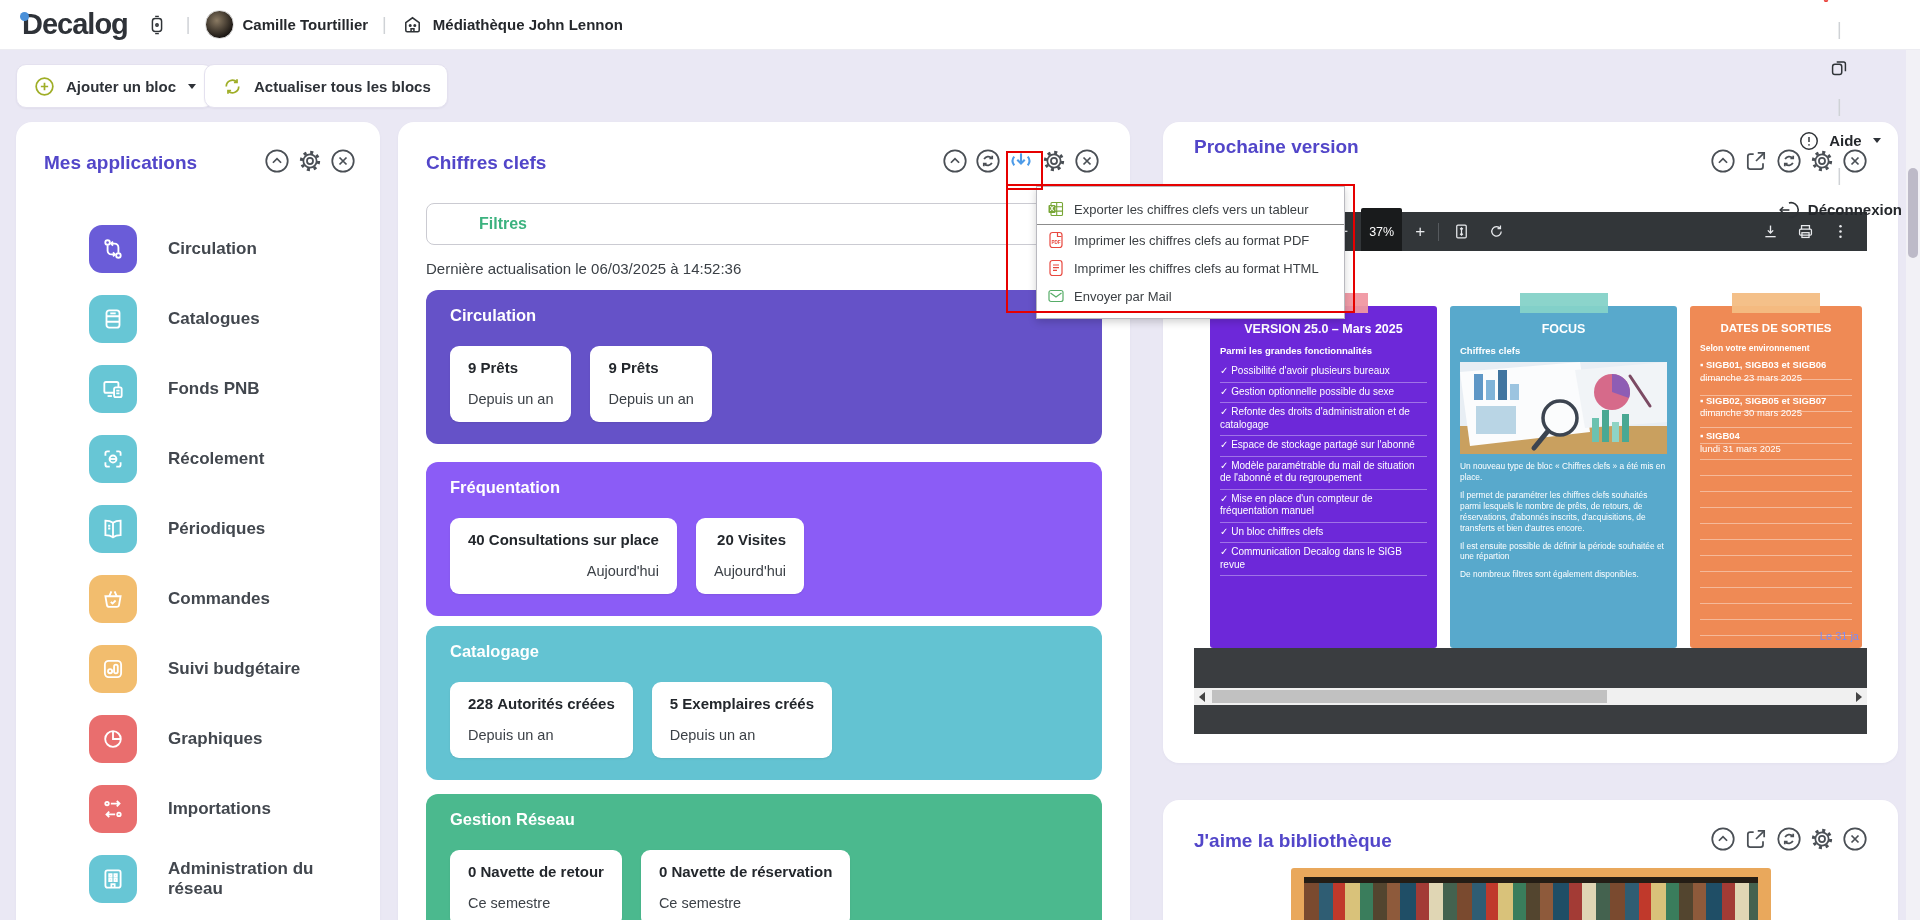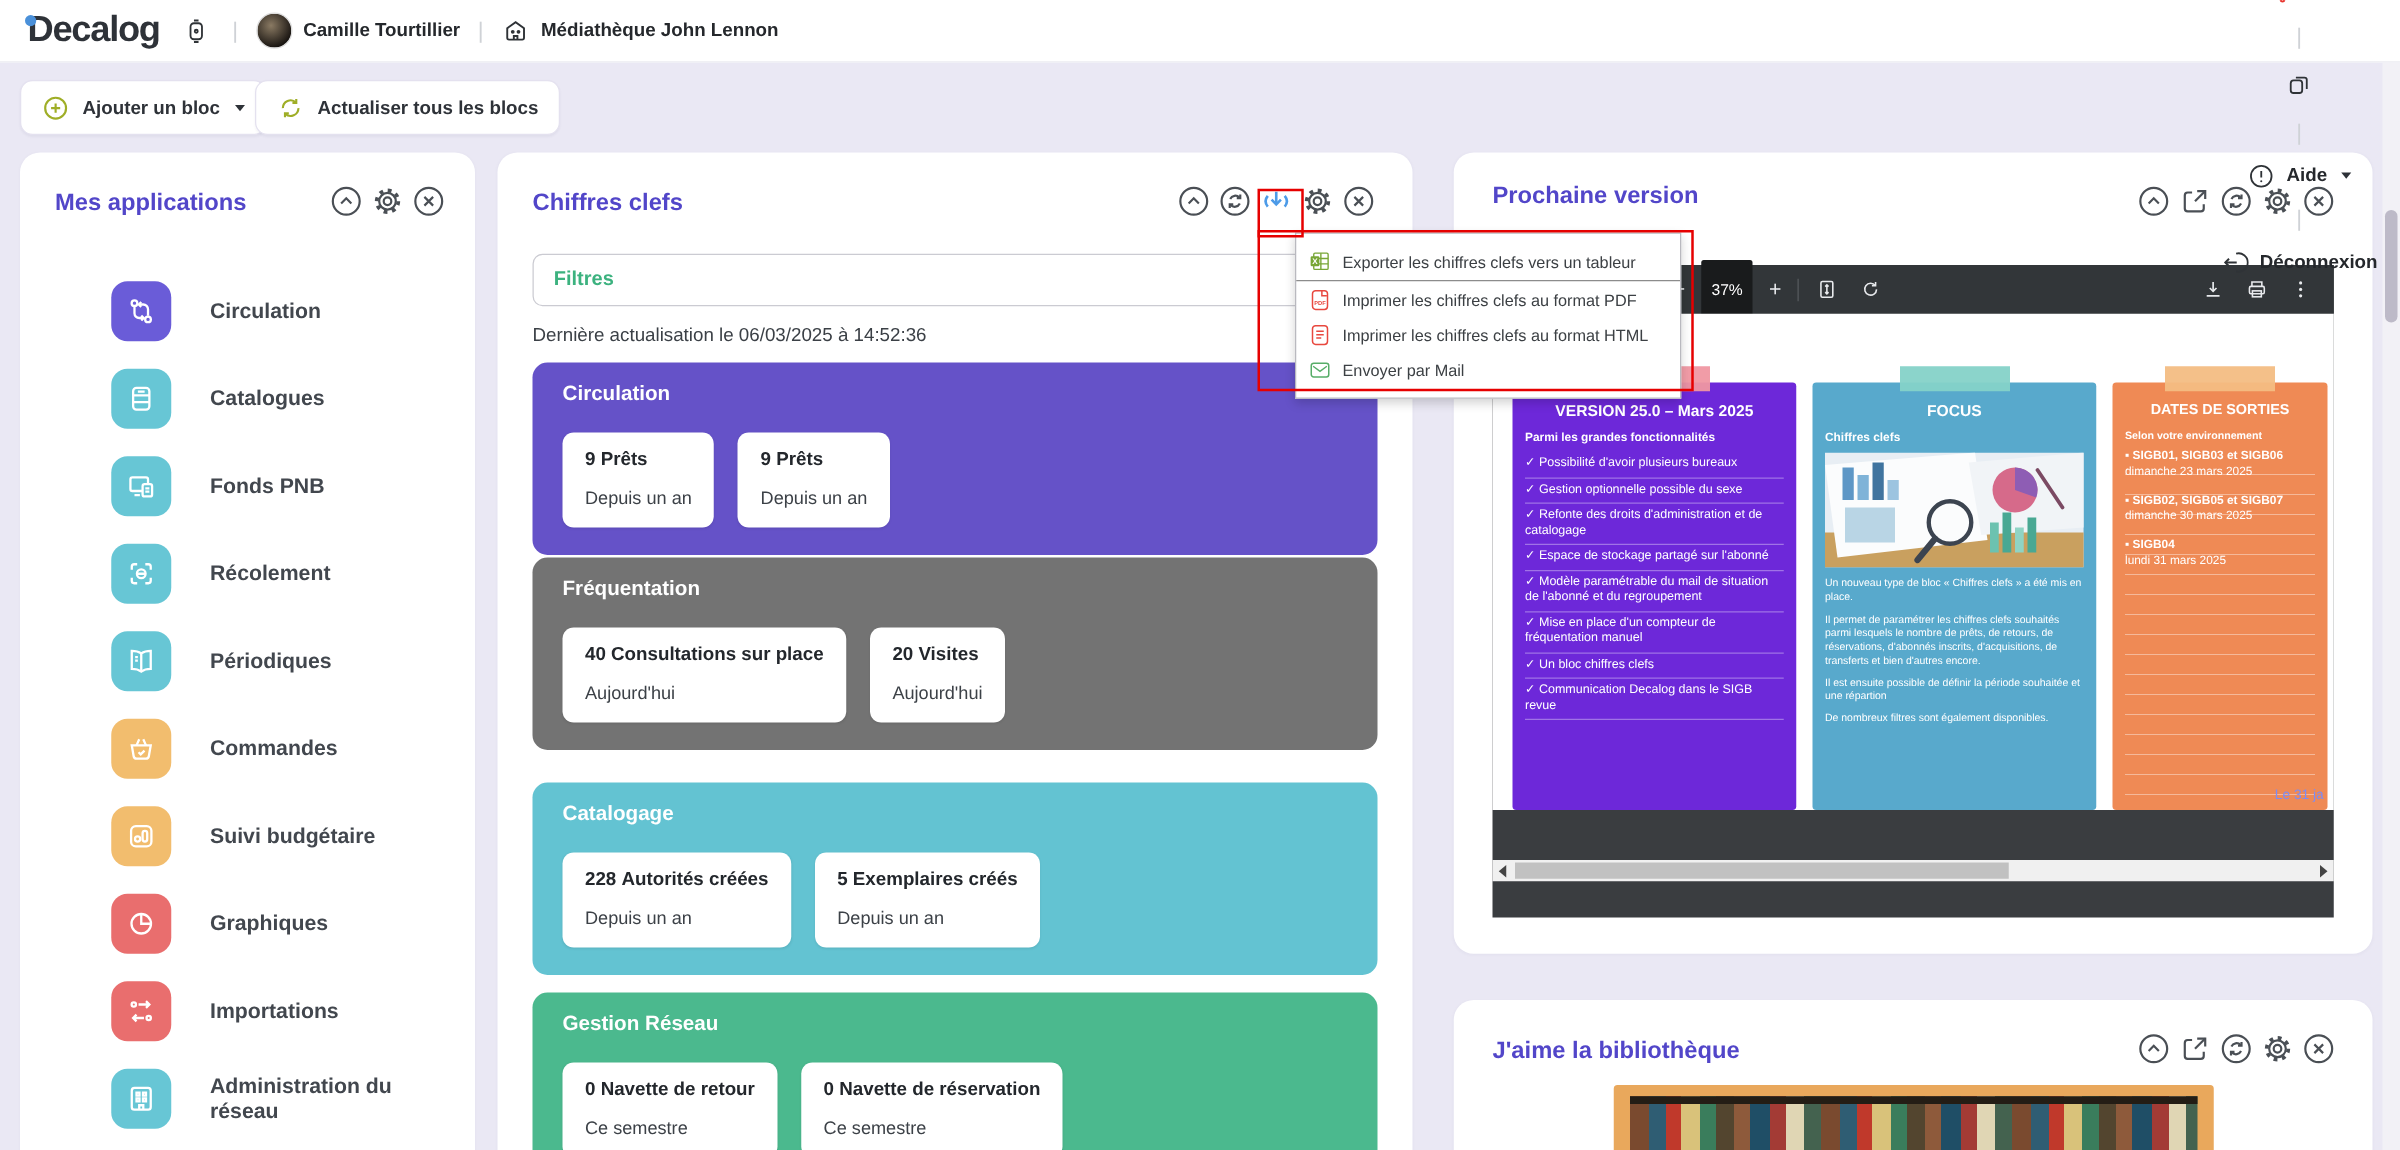--- a/index.html
+++ b/index.html
@@ -43,44 +43,44 @@
   .app-row{display:flex;align-items:center;gap:31px;height:70px;padding-left:73px;cursor:pointer;}
   .tile{width:48px;height:48px;border-radius:13px;display:flex;align-items:center;justify-content:center;flex:none;}
   .app-label{font-size:17px;font-weight:700;color:#42474e;line-height:1.2;max-width:195px;}
   .t-purple{background:#6a5cd8}.t-teal{background:#67c6d5}.t-amber{background:#f2bd6e}.t-red{background:#e96e6e}
 
   
   #panel-kf .panel-title{position:absolute;left:28px;top:30px;}
   #panel-kf .ctrl-strip{right:28px;}
   #filters-box{position:absolute;left:28px;top:81px;width:676px;height:42px;border:1px solid #cbcbd2;border-radius:8px;
                display:flex;align-items:center;padding:0 16px;box-sizing:border-box;cursor:pointer;}
-  #filters-box span{color:#3cb27f;font-weight:800;font-size:16px;}
+  #filters-box span{color:#3cb27f;font-weight:800;font-size:16px;margin-left:36px;}
   #last-update{position:absolute;left:28px;top:138px;font-size:15px;color:#3b4046;}
   .kf-section{position:absolute;left:28px;width:676px;height:154px;border-radius:12px;}
   .kf-section h3{margin:0;position:absolute;left:24px;top:16px;color:#fff;font-size:16.5px;font-weight:800;}
   .kf-cards{position:absolute;left:24px;top:56px;display:flex;gap:19px;}
   .kf-card{background:#fff;border-radius:9px;padding:13px 18px 15px;box-shadow:0 1px 2px rgba(0,0,0,.08);}
   .kf-card .l1{font-size:15px;font-weight:800;color:#23272c;white-space:nowrap;}
   .kf-card .l2{font-size:14.5px;color:#3c4147;margin-top:15px;white-space:nowrap;}
   #sec-0{top:168px;background:#6552c8;}
-  #sec-1{top:324px;background:#737373;}
+  #sec-1{top:340px;background:#8b5cf6;text-align:right;}
   #sec-2{top:504px;background:#63c3d2;}
   #sec-3{top:672px;background:#4bb98e;}
 
   
   #export-menu{position:absolute;left:1036px;top:186px;width:307px;background:#fff;border:1px solid #b9b9bf;
                box-shadow:0 3px 8px rgba(0,0,0,.18);z-index:40;padding:8px 0;}
   .menu-item{display:flex;align-items:center;gap:9px;padding:5px 10px;font-size:13px;color:#3c4044;cursor:pointer;white-space:nowrap;}
   .menu-sep{border-top:1px solid #8c8c8c;margin:1px 0;}
   .ann{position:absolute;border:2px solid #e60000;z-index:45;pointer-events:none;}
   #ann-icon{left:1006px;top:151px;width:33px;height:35px;}
   #ann-menu{left:1006px;top:184px;width:345px;height:125px;}
 
   
-  #panel-next .panel-title{position:absolute;left:31px;top:24px;text-align:right;}
+  #panel-next .panel-title{position:absolute;left:31px;top:14px;text-align:right;}
   #panel-next .ctrl-strip{right:28px;}
   #pdf{position:absolute;left:31px;top:90px;width:673px;height:522px;background:#3a3d40;}
   #pdf-toolbar{height:39px;background:#323639;display:flex;align-items:center;gap:9px;padding:0 14px 0 40px;
                color:#e8eaed;font-size:12.5px;box-sizing:border-box;}
   .pbox{background:#191b1c;padding:17px 8px;border-radius:2px;color:#fff;}
   .pdiv{width:1px;height:18px;background:#565a5e;}
   .pt-icon{display:flex;align-items:center;justify-content:center;width:26px;height:26px;cursor:pointer;}
   .pt-glyph{font-size:17px;color:#e8eaed;cursor:pointer;padding:0 4px;}
   #pdf-page{position:absolute;left:0;top:39px;width:673px;height:397px;background:#fff;overflow:hidden;}
   .news-card{position:absolute;top:55px;height:342px;border-radius:3px;color:#fff;box-sizing:border-box;padding:10px 10px;}

